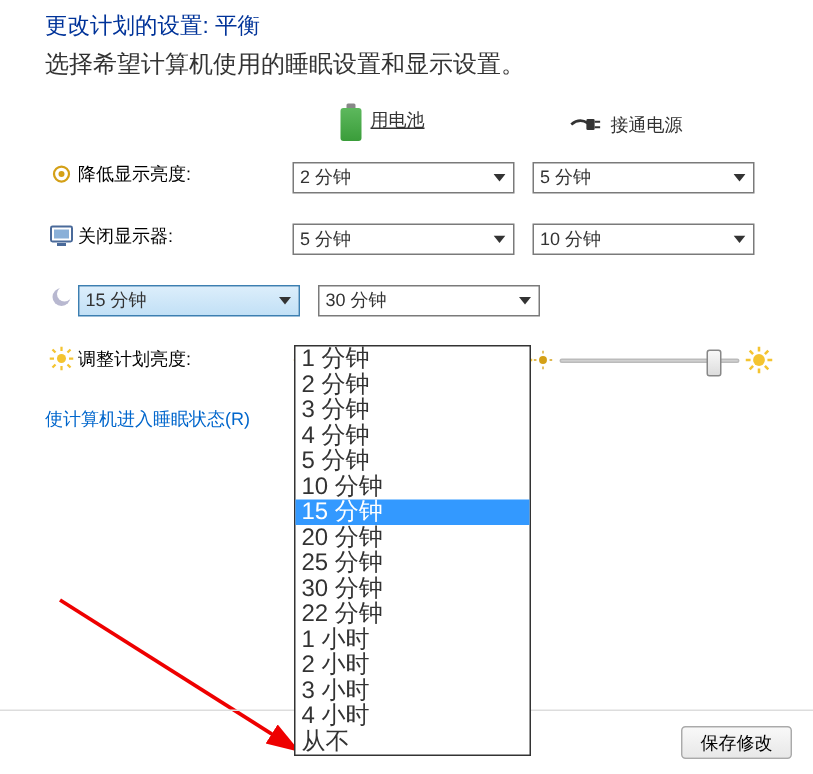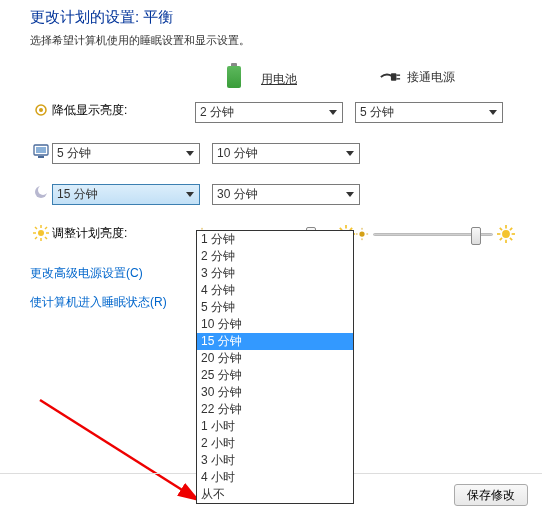--- a/index.html
+++ b/index.html
@@ -1,22 +1,22 @@
 <!DOCTYPE html>
 <html><head>
 <meta charset="utf-8">
 <style>
 * { box-sizing: border-box; margin: 0; padding: 0; }
 body { font-family: "Microsoft YaHei", "Segoe UI", Tahoma, sans-serif; font-size: 12px; background: #fff; color: #333; width: 542px; height: 516px; overflow: hidden; position: relative; }
 .content { padding: 8px 18px 0 30px; }
 .title { color: #003399; font-size: 15px; margin-bottom: 6px; font-weight: 400; }
-.subtitle { color: #333; font-size: 11px; margin-bottom: 18px; }
+.subtitle { color: #333; font-size: 16px; margin-bottom: 18px; }
 .header-row { display: flex; align-items: center; margin-bottom: 14px; font-size: 12px; }
 .label-col { width: 165px; }
-.col-battery { width: 160px; display: flex; align-items: flex-end; gap: 20px; padding-left: 32px; text-decoration: underline; }
+.col-battery { width: 160px; display: flex; align-items: flex-start; gap: 6px; padding-left: 32px; text-decoration: underline; }
 .col-ac { width: 160px; display: flex; align-items: center; gap: 6px; padding-left: 24px; font-family: Liberation Serif, serif; }
 .battery-icon { width: 14px; height: 22px; background: linear-gradient(to bottom, #5db85d, #3a9d3a); border-radius: 2px; position: relative; }
 .battery-icon::before { content: ""; position: absolute; top: -3px; left: 4px; width: 6px; height: 3px; background: #888; border-radius: 1px 1px 0 0; }
 .plug-icon { width: 22px; height: 14px; position: relative; }
 .plug-icon svg { width: 100%; height: 100%; }
 .setting-row { display: flex; align-items: flex-start; margin-bottom: 20px; }
 .icon-cell { width: 22px; display: flex; align-items: center; justify-content: center; }
 .label-cell { width: 143px; font-size: 12px; color: #000; }
 .row-icon { width: 16px; height: 16px; }
 .select-cell { width: 160px; padding-right: 12px; }
@@ -25,21 +25,21 @@
 .chevron { width: 15px; height: 15px; display: flex; align-items: center; justify-content: center; }
 .chevron svg { width: 8px; height: 6px; }
 .slider-cell { width: 160px; display: flex; align-items: center; gap: 4px; }
 .sun-sm { width: 14px; height: 14px; color: #d4a017; }
 .sun-lg { width: 18px; height: 18px; color: #d4a017; }
 .slider-track { flex: 1; height: 3px; background: #d0d0d0; border: 1px solid #bbb; border-radius: 2px; position: relative; }
 .slider-thumb { position: absolute; top: -7px; width: 10px; height: 18px; background: linear-gradient(to bottom, #f8f8f8, #ddd); border: 1px solid #888; border-radius: 2px; }
 .links { margin-top: 22px; }
 .link { color: #0066cc; font-size: 12px; margin-bottom: 12px; cursor: pointer; }
 .dropdown-list { position: absolute; top: 230px; left: 196px; width: 158px; background: #fff; border: 1px solid #333; z-index: 10; max-height: 280px; overflow: visible; }
-.dropdown-list .opt { padding: 1px 4px; font-size: 12px; cursor: pointer; line-height: 15px; }
+.dropdown-list .opt { padding: 1px 4px; font-size: 16px; cursor: pointer; line-height: 15px; }
 .dropdown-list .opt.selected { background: #3399ff; color: #fff; }
 .footer { position: absolute; bottom: 10px; left: 0; right: 0; border-top: 1px solid #ddd; padding: 10px 14px 0 0; display: flex; justify-content: flex-end; }
 .btn { min-width: 74px; height: 22px; border: 1px solid #aaa; background: linear-gradient(to bottom, #f8f8f8, #e8e8e8); border-radius: 3px; font-size: 12px; cursor: pointer; padding: 0 10px; }
 .arrow-svg { position: absolute; left: 30px; top: 390px; width: 200px; height: 120px; pointer-events: none; }
 </style>
 </head>
 <body>
 
 <div class="content">
   <div class="title">更改计划的设置: 平衡</div>
@@ -95,20 +95,21 @@
   </div>
 
   <div class="setting-row">
     <div class="icon-cell">
         <svg class="row-icon" viewBox="0 0 16 16">
           <rect x="1" y="2" width="14" height="10" fill="none" stroke="#4a6a9a" stroke-width="1.3" rx="1"></rect>
           <rect x="3" y="4" width="10" height="6" fill="#8ab0d8"></rect>
           <rect x="5" y="13" width="6" height="2" fill="#4a6a9a"></rect>
         </svg>
       </div>
+    <div class="label-cell">关闭显示器:</div>
     <div class="select-cell">
       <div class="select-box">
         <span>5 分钟</span>
         <span class="chevron">
             <svg viewBox="0 0 8 6">
               <path d="M0 0 L4 5 L8 0" fill="#333"></path>
             </svg>
           </span>
       </div>
     </div>
@@ -220,21 +221,20 @@
             <line x1="2.5" y1="2.5" x2="4.5" y2="4.5"></line>
             <line x1="11.5" y1="11.5" x2="13.5" y2="13.5"></line>
             <line x1="11.5" y1="4.5" x2="13.5" y2="2.5"></line>
             <line x1="2.5" y1="13.5" x2="4.5" y2="11.5"></line>
           </g>
         </svg>
     </div>
   </div>
 
   <div class="links">
-    <div class="link">更改高级电源设置(C)</div>
     <div class="link">使计算机进入睡眠状态(R)</div>
   </div>
 </div>
 
 <div class="dropdown-list" id="dropdown">
     <div class="opt">1 分钟</div>
     <div class="opt">2 分钟</div>
     <div class="opt">3 分钟</div>
     <div class="opt">4 分钟</div>
     <div class="opt">5 分钟</div>

